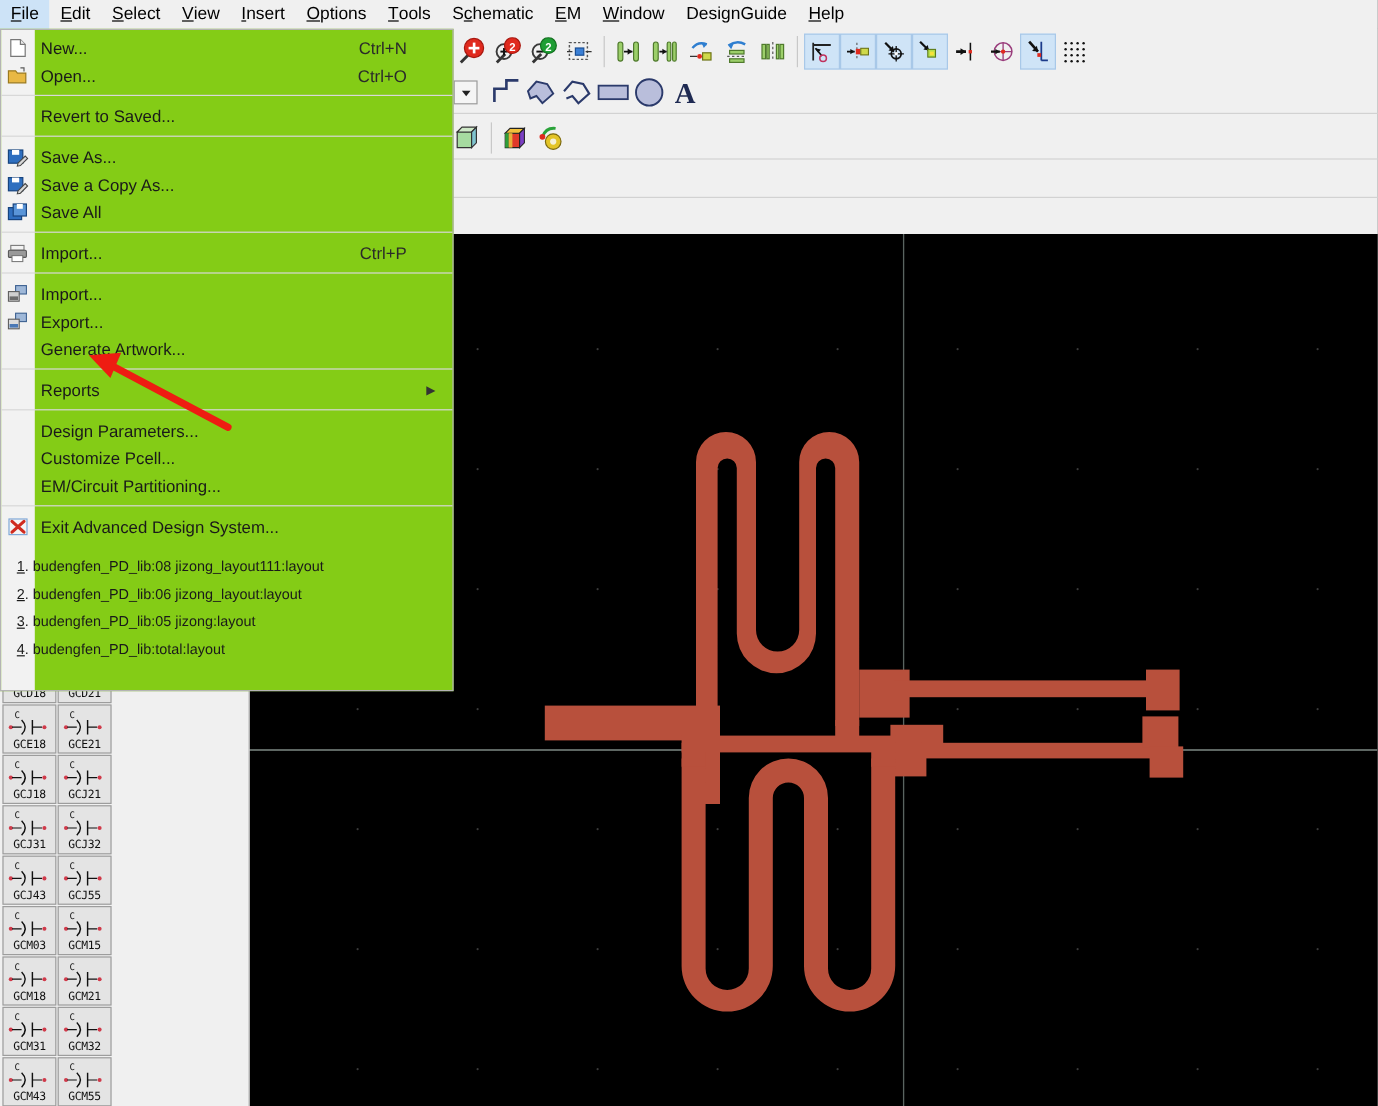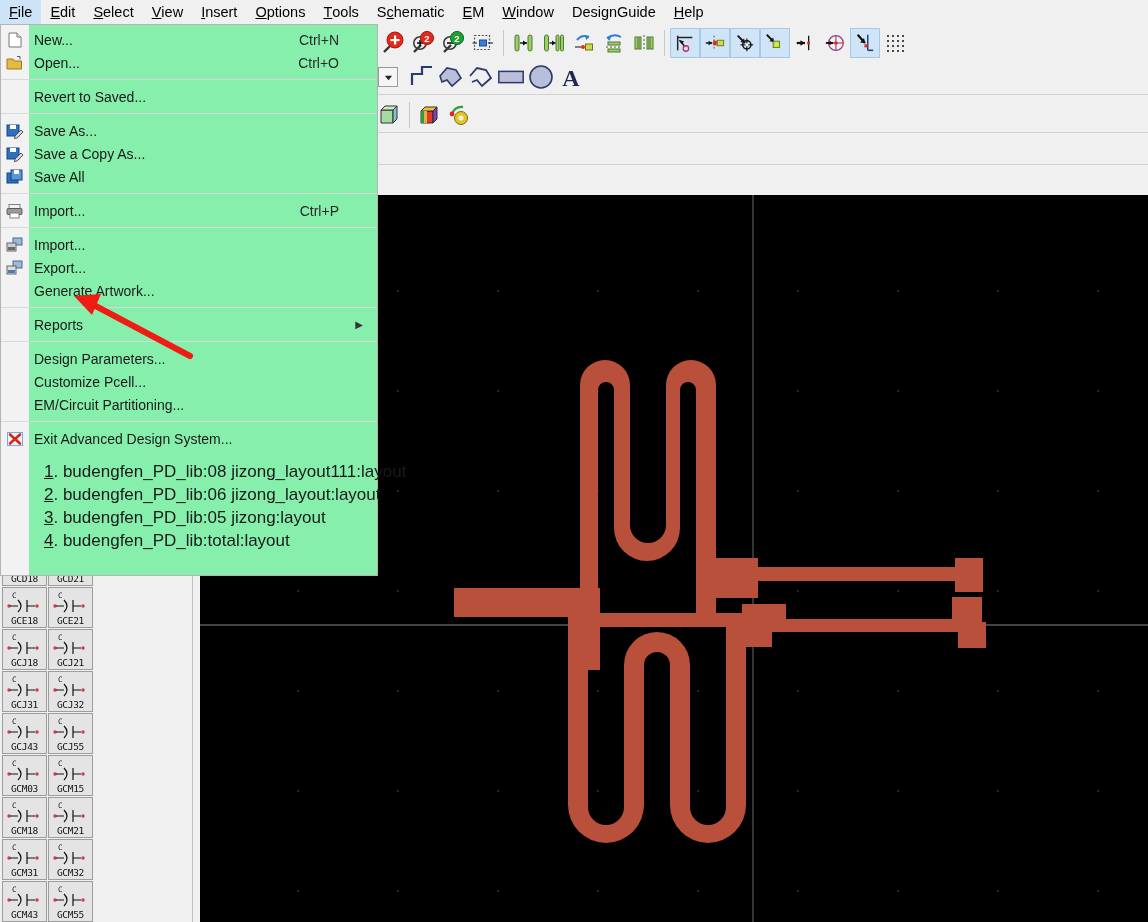--- a/index.html
+++ b/index.html
@@ -49,21 +49,21 @@
   #tbline3 { top: 140px; }
 
   .dropdown-btn {
     width: 20px; height: 20px; border: 1px solid #9a9a9a; background: #f5f5f5;
     display: flex; align-items: center; justify-content: center; margin-left: 6px;
   }
 
   
   #file-menu {
     position: absolute; top: 24px; left: 0; width: 378px; height: 552px;
-    background: #86efac; border: 1px solid #b4b4b4;
+    background: #84cc16; border: 1px solid #b4b4b4;
     z-index: 60;
     font-size: 14px; color: #1a1a1a;
   }
   #file-menu .gutter {
     position: absolute; top: 0; left: 0; width: 28px; height: 100%;
     background: #f2f2f2;
   }
   .mi {
     position: relative; height: 23px; display: flex; align-items: center;
     padding-left: 33px; white-space: nowrap;
@@ -72,28 +72,28 @@
     position: absolute; left: 4px; top: 50%; transform: translateY(-50%);
     width: 20px; height: 18px; display: flex; align-items: center; justify-content: center;
   }
   .mi .accel {
     position: absolute; right: 38px; color: #2a2a2a;
   }
   .mi .submark {
     position: absolute; right: 14px; font-size: 10px; color: #333;
   }
   .mi-sep { height: 1px; background: #d8d8d8; margin: 5px 0 5px 0; }
-  .mi.recent { padding-left: 43px; font-size: 17px; }
+  .mi.recent { padding-left: 13px; font-size: 12px; }
 
   
   #annot-arrow { position: absolute; top: 0; left: 0; z-index: 95; pointer-events: none; }
 
   
   #palette {
-    position: absolute; left: 0; top: 568px; width: 193px; height: 354px;
+    position: absolute; left: 0; top: 568px; width: 208px; height: 354px;
     background: #f0f0f0; border-right: 1px solid #c0c0c0;
     z-index: 30; overflow: hidden;
   }
   #palette-grid {
     position: absolute; left: 2px; top: 0; width: 94px;
   }
   .pal-row { display: flex; }
   .pal-cell {
     width: 45px; height: 41px; margin: 0 1px 1px 0;
     background: #e4e4e4; border: 1px solid #9d9d9d;

